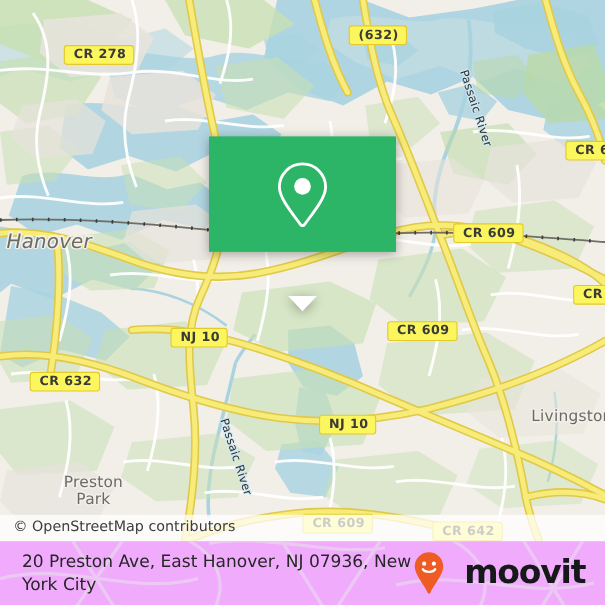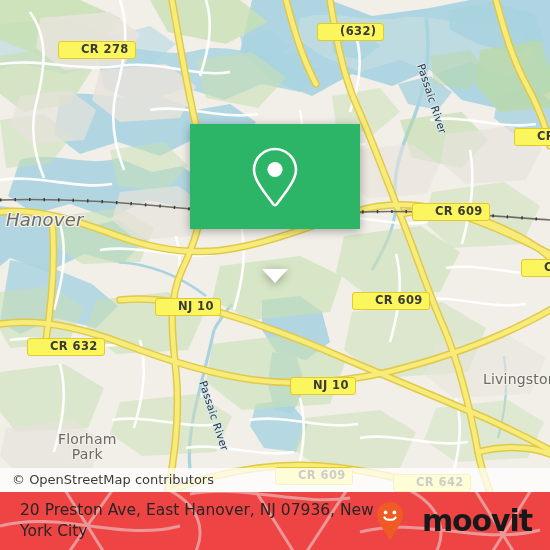--- a/index.html
+++ b/index.html
@@ -44,21 +44,21 @@
   .shield {
     position: absolute;
     background: #fbf55e;
     border: 1.3px solid #e3c92a;
     border-radius: 3px;
     color: #3a3a36;
     font-family: "DejaVu Sans", sans-serif;
     font-size: 11.5px;
     font-weight: bold;
     letter-spacing: .4px;
-    padding: 2px 6px 3px 22px;
+    padding: 2px 6px 3px 8px;
     white-space: nowrap;
     line-height: 11px;
   }
 
   
   .river-label {
     position: absolute;
     color: #2f2f2f;
     font-family: "DejaVu Sans", sans-serif;
     font-size: 10.5px;
@@ -121,21 +121,21 @@
     border-left: 13px solid transparent;
     border-right: 13px solid transparent;
     border-top: 14px solid #ffffff;
   }
 
   
   #footer {
     position: absolute;
     left: 0; top: 492px;
     width: 550px; height: 58px;
-    background: #ef4444;
+    background: #f0abfc;
     overflow: hidden;
   }
   #footer-watermark {
     position: absolute; left: 0; top: 0;
     width: 550px; height: 58px;
     opacity: .5;
   }
   #footer-inner {
     position: relative;
     display: flex;
@@ -318,21 +318,21 @@
           <path d="M0,200 C60,198 120,202 180,208 C240,214 300,214 360,212 C420,210 470,214 550,220" stroke="#3a3a36" stroke-width="3.2" fill="none" stroke-dasharray="1.5 13"></path>
         </g>
       </g>
     </svg>
 
     <div class="place-label" style="left:6px; top:209px; font-size:18px;font-style:italic;">Hanover</div>
 
     <div class="place-label" style="left:483px; top:371px; font-size:14px;">Livingston</div>
 
     <div class="place-label two-line" style="left:58px; top:432px; font-size:14px;">
-      <div>Florham</div>
+      <div>Preston</div>
       <div>Park</div>
     </div>
 
     <div class="shield" style="left:58px;  top:41px;">CR 278</div>
     <div class="shield" style="left:317px; top:23px;">(632)</div>
     <div class="shield" style="left:514px; top:128px;">CR 613</div>
     <div class="shield" style="left:412px; top:203px;">CR 609</div>
     <div class="shield" style="left:521px; top:259px;">CR 52</div>
     <div class="shield" style="left:352px; top:292px;">CR 609</div>
     <div class="shield" style="left:155px; top:298px;">NJ 10</div>

